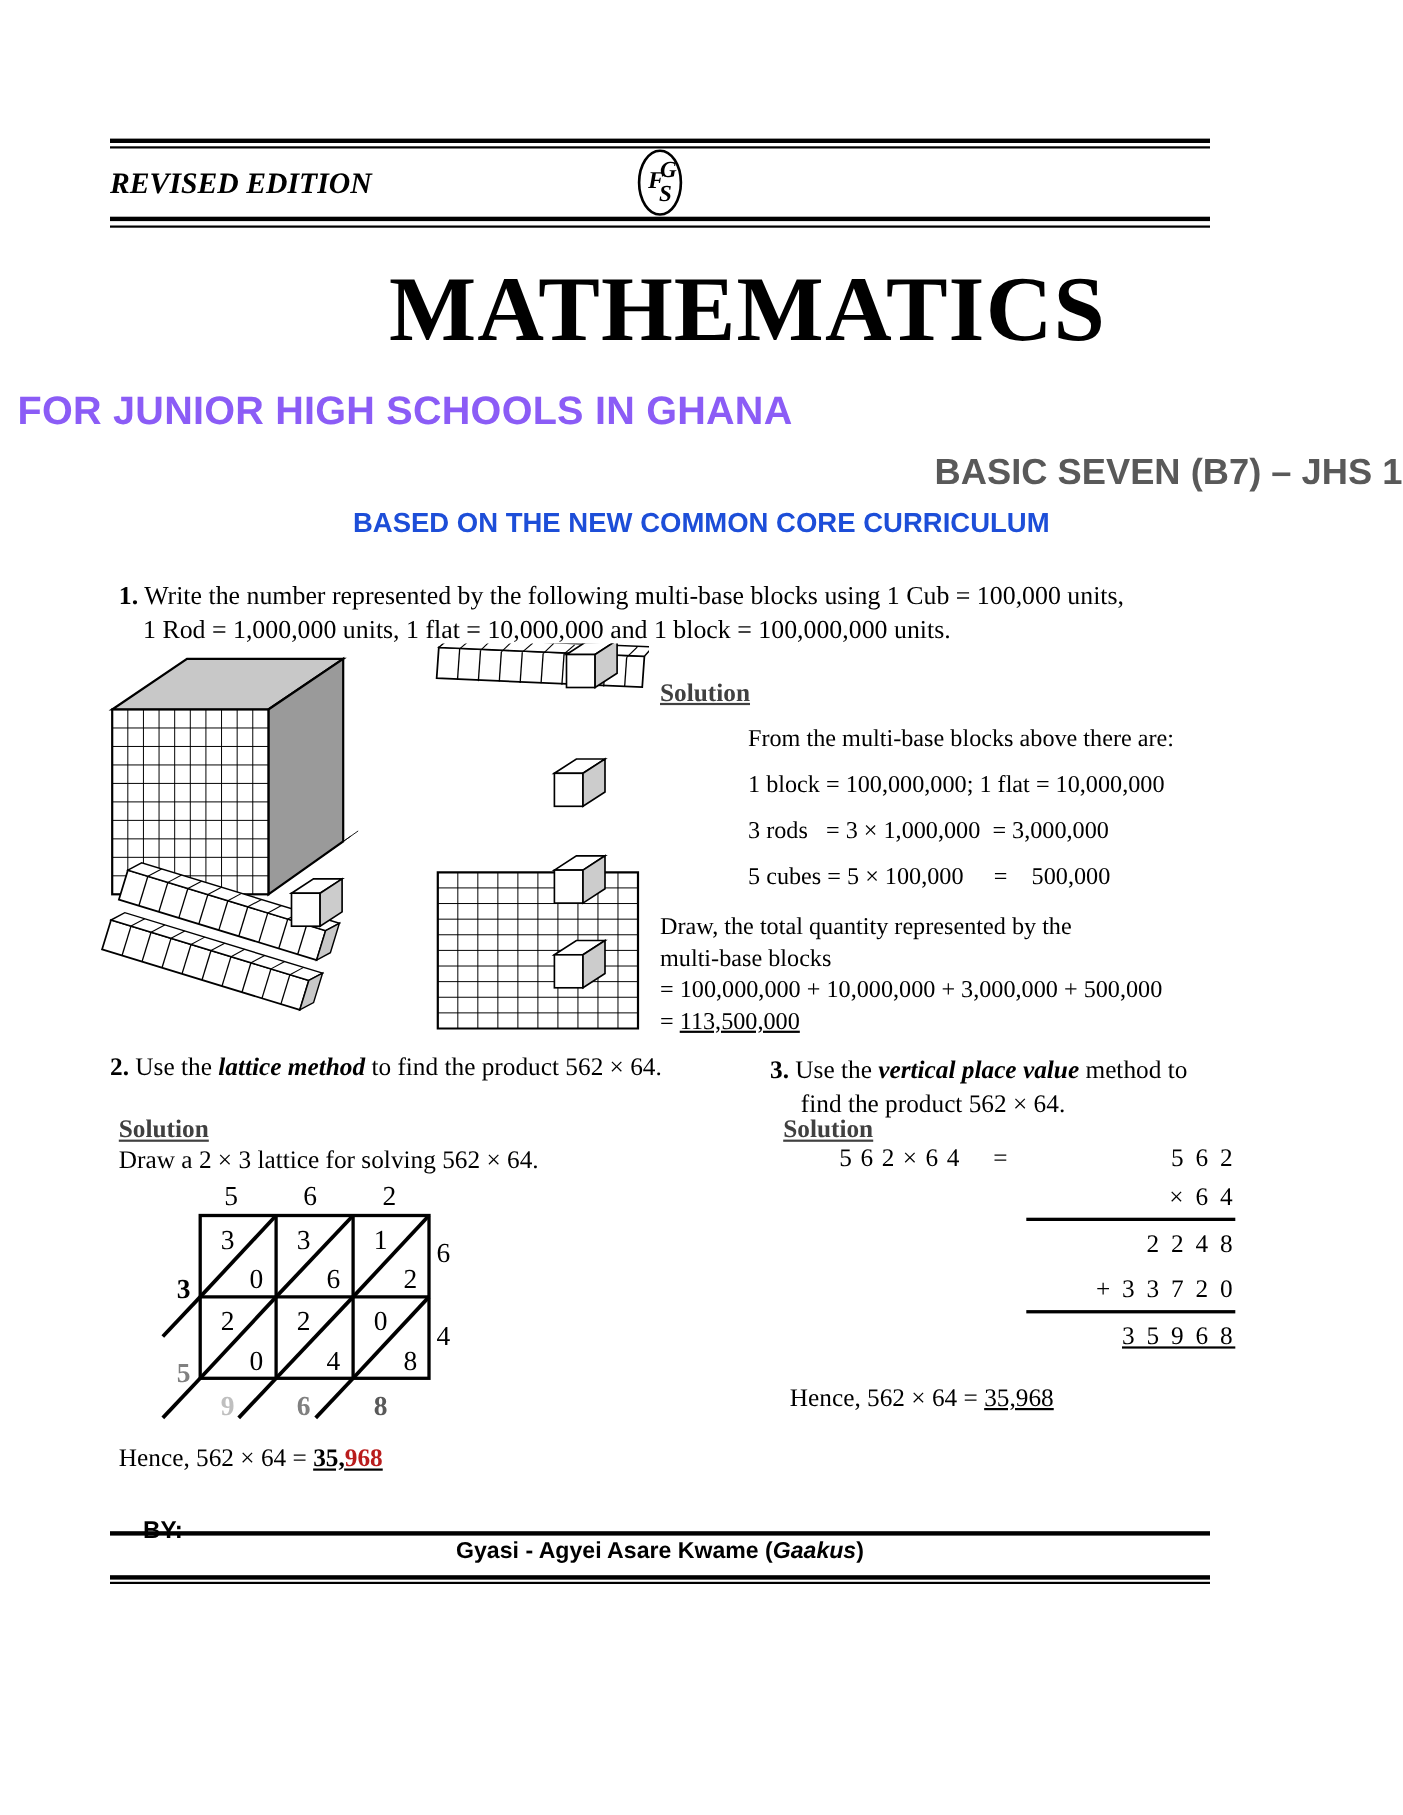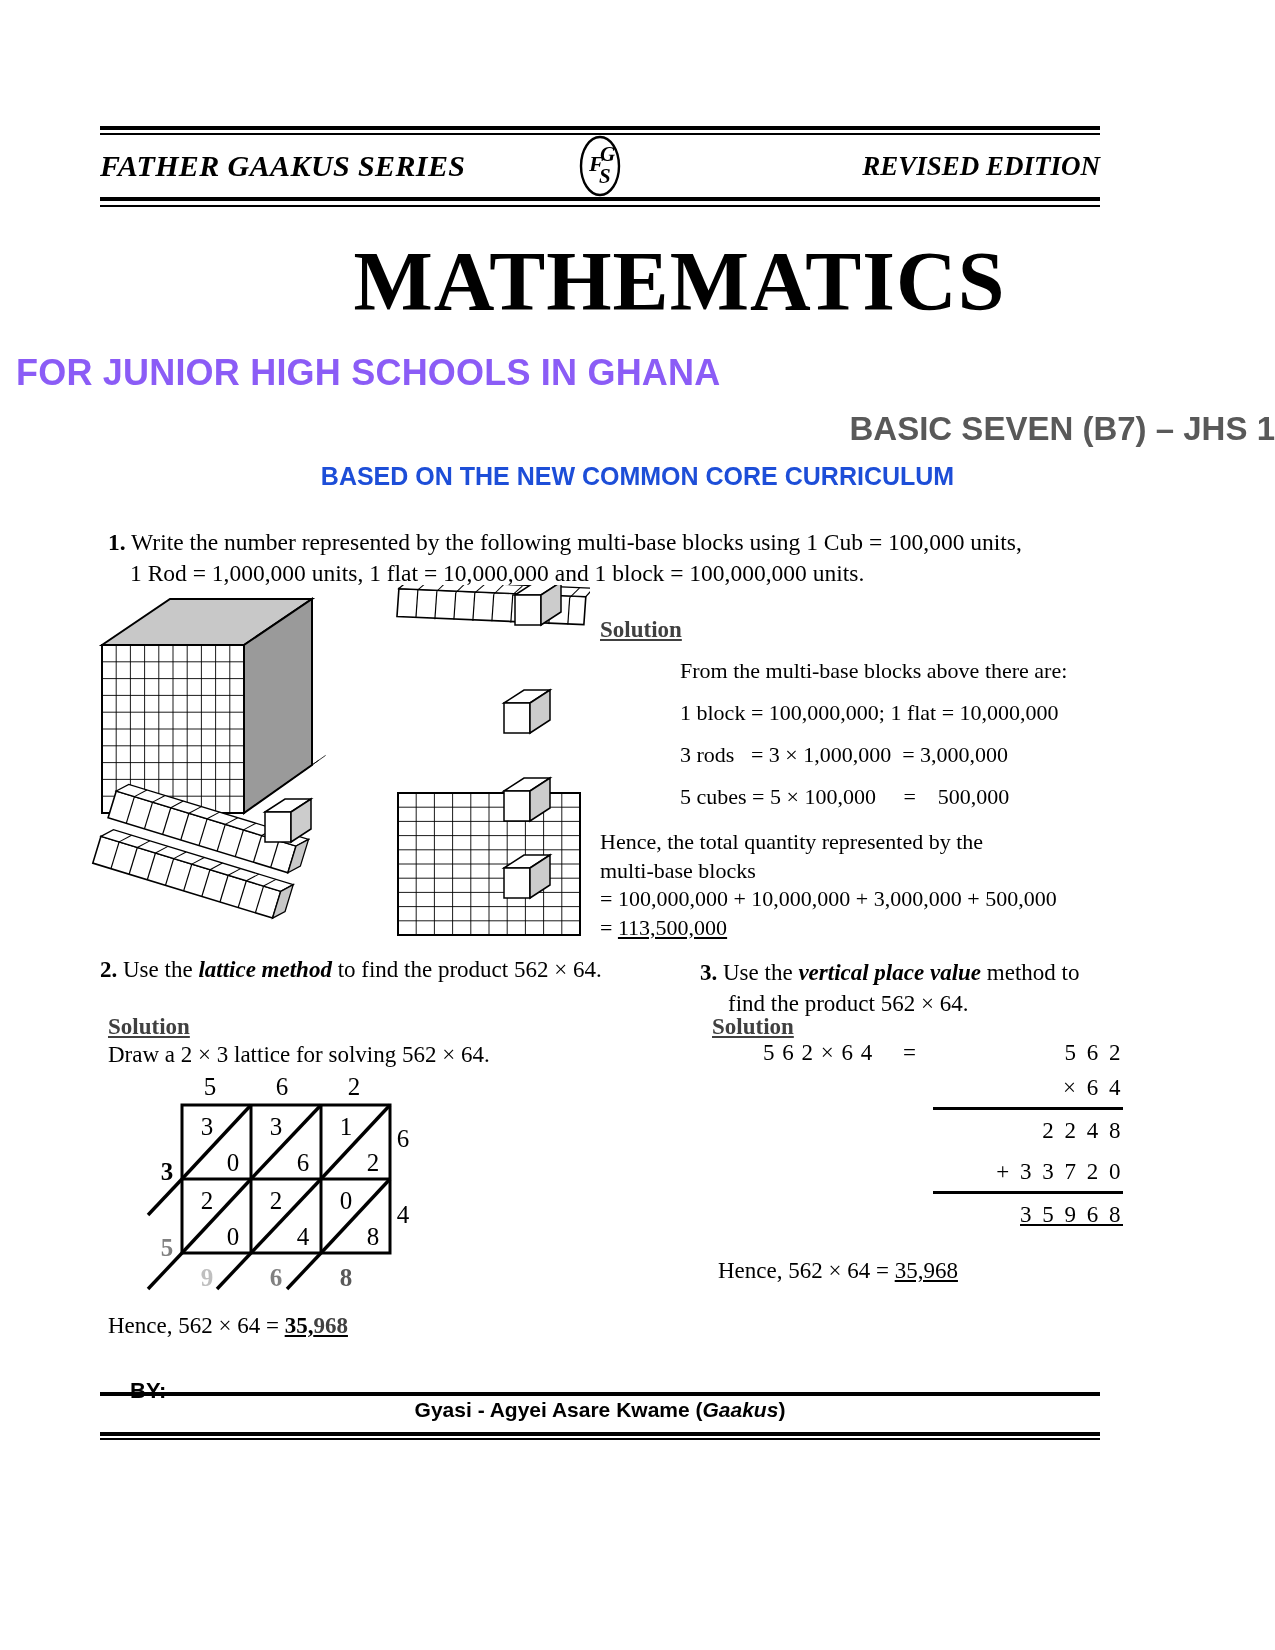--- a/index.html
+++ b/index.html
@@ -126,21 +126,21 @@
   .q2 b.it { font-weight: bold; font-style: italic; }
   .sol2head {
     position: absolute; left: 108px; top: 1014px;
     font-family: "Liberation Serif", serif;
     font-weight: bold; font-size: 23px; color: #404040;
     text-decoration: underline;
   }
   .sol2line { position: absolute; left: 108px; top: 1042px; font-size: 23px; }
   .q2hence { position: absolute; left: 108px; top: 1313px; font-size: 23px; }
   .q2hence .ans { font-weight: bold; text-decoration: underline; }
-  .q2hence .ans .g { color: #404040; }
+  .q2hence .ans .g { color: #b91c1c; }
 
   
   .lattice { position: absolute; left: 145px; top: 1075px; width: 330px; height: 230px; }
 
   
   .q3 { position: absolute; left: 700px; top: 957px; width: 400px; font-size: 23px; line-height: 1.35; }
   .q3 .num { font-weight: bold; }
   .q3 b.it { font-weight: bold; font-style: italic; }
   .q3 .l2 { padding-left: 28px; }
   .sol3head {
@@ -178,21 +178,20 @@
 </style>
 </head>
 <body>
 
 <div class="page">
 
   <div class="masthead">
     <div class="rule-thick"></div>
     <div class="rule-thin"></div>
     <div class="masthead-row">
-      <div class="series-name">FATHER GAAKUS SERIES</div>
       <div class="logo">
         <svg width="48" height="62" viewBox="0 0 48 62">
           <ellipse cx="24" cy="31" rx="19" ry="29" fill="none" stroke="#000" stroke-width="2.4"></ellipse>
           <text x="13" y="36" font-family="Liberation Serif, serif" font-size="22" font-weight="bold" font-style="italic" fill="#000">F</text>
           <text x="24" y="26" font-family="Liberation Serif, serif" font-size="21" font-weight="bold" font-style="italic" fill="#000">G</text>
           <text x="23" y="48" font-family="Liberation Serif, serif" font-size="21" font-weight="bold" font-style="italic" fill="#000">S</text>
         </svg>
       </div>
       <div class="edition">REVISED EDITION</div>
     </div>
@@ -388,21 +387,21 @@
       </g>
     </svg>
   </div>
 
   <div class="sol1">
     <div class="head">Solution</div>
     <div class="ind">From the multi-base blocks above there are:</div>
     <div class="row">1 block = 100,000,000; 1 flat = 10,000,000</div>
     <div class="row">3 rods   = 3 × 1,000,000  = 3,000,000</div>
     <div class="row">5 cubes = 5 × 100,000     =    500,000</div>
-    <div class="hence">Hence, the total quantity represented by the</div>
+    <div class="hence">Draw, the total quantity represented by the</div>
     <div class="total">multi-base blocks</div>
     <div class="total">= 100,000,000 + 10,000,000 + 3,000,000 + 500,000</div>
     <div class="total">
       <span>= </span><span class="ans">113,500,000</span>
     </div>
   </div>
 
   <div class="q2">
     <span class="num">2.</span>
     <span>Use the </span><b class="it">lattice method</b><span> to find the product 562 × 64.</span>

